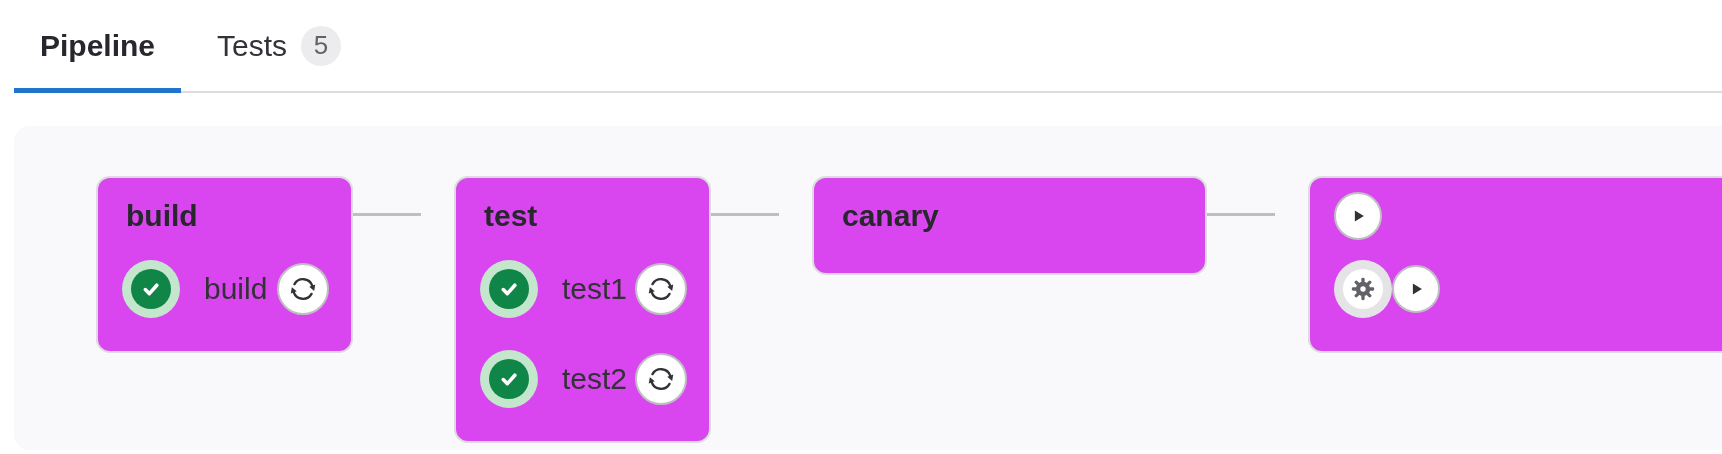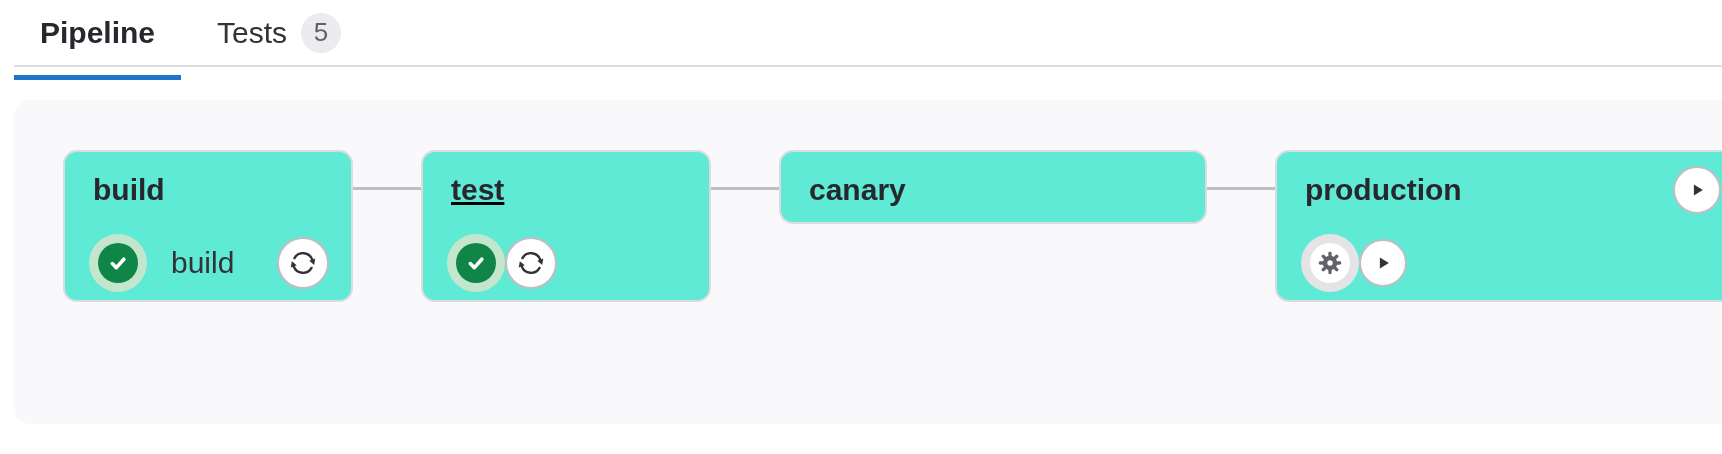--- a/index.html
+++ b/index.html
@@ -7,21 +7,21 @@
     width: 1722px; height: 454px;
     background: #ffffff;
     font-family: "Liberation Sans", "DejaVu Sans", sans-serif;
     overflow: hidden;
   }
 
   
   .tabbar {
     display: flex;
     align-items: center;
-    height: 67px;
+    height: 93px;
     margin-left: 14px;
     border-bottom: 2px solid #dcdcde;
     gap: 10px;
   }
   .tab {
     position: relative;
     height: 93px;
     display: flex;
     align-items: center;
     padding: 0 26px;
@@ -61,38 +61,39 @@
     padding: 50px 0 0 49px;
     position: relative;
   }
   .stages {
     display: flex;
     align-items: flex-start;
     gap: 68px;
   }
   .stage { position: relative; flex: none; }
   .stage-build { width: 290px; }
-  .stage-test { width: 290px; text-decoration: underline; }
+  .stage-test { width: 290px; }
   .stage-canary { width: 428px; }
   .stage-production { width: 470px; }
 
   .connector {
     position: absolute;
     left: -68px;
     top: 37px;
     width: 68px;
     height: 3px;
     background: #bfbfc3;
   }
 
   .card {
-    background: #5eead4;
+    background: #d946ef;
     border: 2px solid #dcdcde;
     border-radius: 14px;
-    padding: 14px 22px 8px 24px;
+    padding: 14px 22px 33px 24px;
+    margin-left: 33px;
   }
   .stage-header {
     height: 48px;
     display: flex;
     align-items: center;
     justify-content: space-between;
   }
   .stage-title {
     font-size: 30px;
     font-weight: 700;
@@ -203,46 +204,64 @@
           <div class="stage-title">test</div>
         </div>
         <div class="job">
           <span class="status success">
             <span class="inner">
               <svg width="24" height="24" viewBox="0 0 16 16">
                 <path d="M4.2 8.4 L6.9 11.1 L11.9 5.5" fill="none" stroke="#ffffff" stroke-width="2.4" stroke-linecap="round" stroke-linejoin="round"></path>
               </svg>
             </span>
           </span>
+          <span class="job-name">test1</span>
           <button class="action-btn retry">
             <svg width="30" height="30" viewBox="0 0 32 32">
               <path d="M6.91 10.75 A10.5 10.5 0 0 1 25.87 12.41" stroke="#333238" stroke-width="2.6" fill="none" stroke-linecap="round"></path>
               <polygon points="27.9,18.0 22.7,13.6 29.1,11.25" fill="#333238"></polygon>
               <path d="M25.09 21.25 A10.5 10.5 0 0 1 6.13 19.59" stroke="#333238" stroke-width="2.6" fill="none" stroke-linecap="round"></path>
               <polygon points="4.1,14.0 9.3,18.4 2.9,20.75" fill="#333238"></polygon>
             </svg>
           </button>
         </div>
+        <div class="job">
+          <span class="status success">
+            <span class="inner">
+              <svg width="24" height="24" viewBox="0 0 16 16">
+                <path d="M4.2 8.4 L6.9 11.1 L11.9 5.5" fill="none" stroke="#ffffff" stroke-width="2.4" stroke-linecap="round" stroke-linejoin="round"></path>
+              </svg>
+            </span>
+          </span>
+          <span class="job-name">test2</span>
+          <button class="action-btn retry">
+            <svg width="30" height="30" viewBox="0 0 32 32">
+              <path d="M6.91 10.75 A10.5 10.5 0 0 1 25.87 12.41" stroke="#333238" stroke-width="2.6" fill="none" stroke-linecap="round"></path>
+              <polygon points="27.9,18.0 22.7,13.6 29.1,11.25" fill="#333238"></polygon>
+              <path d="M25.09 21.25 A10.5 10.5 0 0 1 6.13 19.59" stroke="#333238" stroke-width="2.6" fill="none" stroke-linecap="round"></path>
+              <polygon points="4.1,14.0 9.3,18.4 2.9,20.75" fill="#333238"></polygon>
+            </svg>
+          </button>
+        </div>
       </div>
     </div>
 
     <div class="stage stage-canary">
       <div class="connector"></div>
       <div class="card">
         <div class="stage-header">
           <div class="stage-title">canary</div>
         </div>
       </div>
     </div>
 
     <div class="stage stage-production">
       <div class="connector"></div>
       <div class="card">
         <div class="stage-header">
-          <div class="stage-title">production</div>
           <button class="action-btn play">
             <svg width="18" height="18" viewBox="0 0 16 16">
               <path d="M5.2 3.2 v9.6 L13.2 8 z" fill="#333238"></path>
             </svg>
           </button>
         </div>
         <div class="job">
           <span class="status manual">
             <span class="inner">
               <svg width="28" height="28" viewBox="0 0 24 24">

